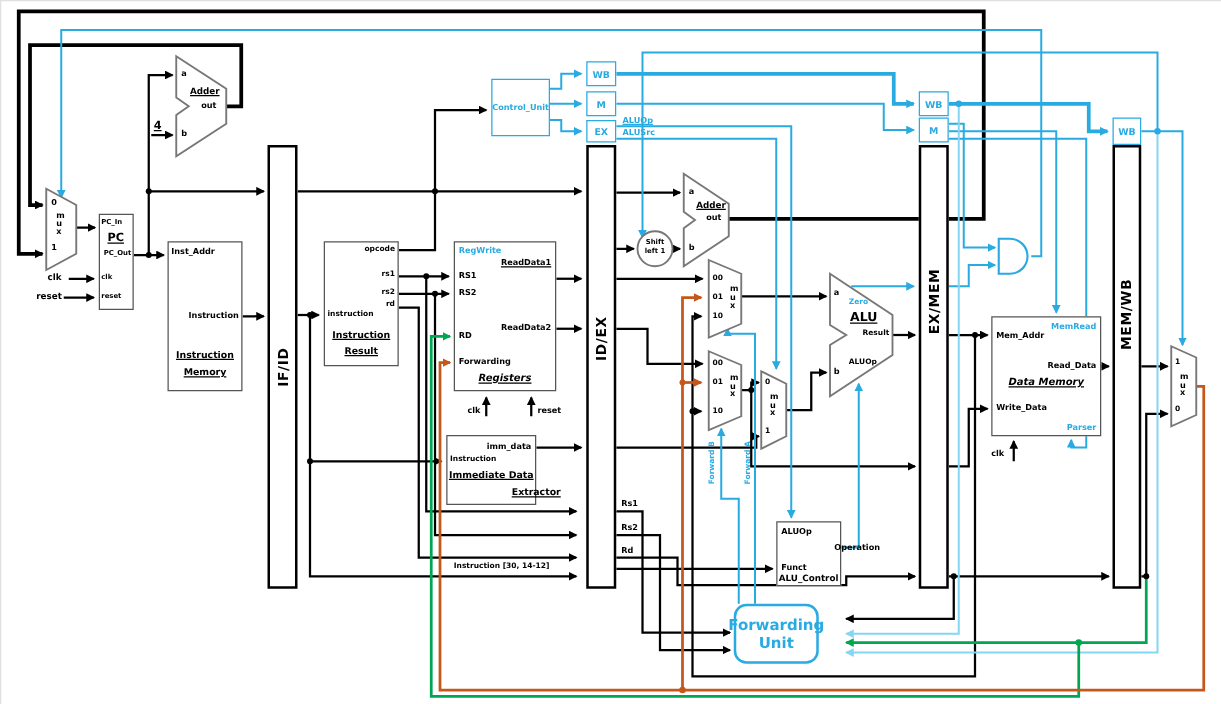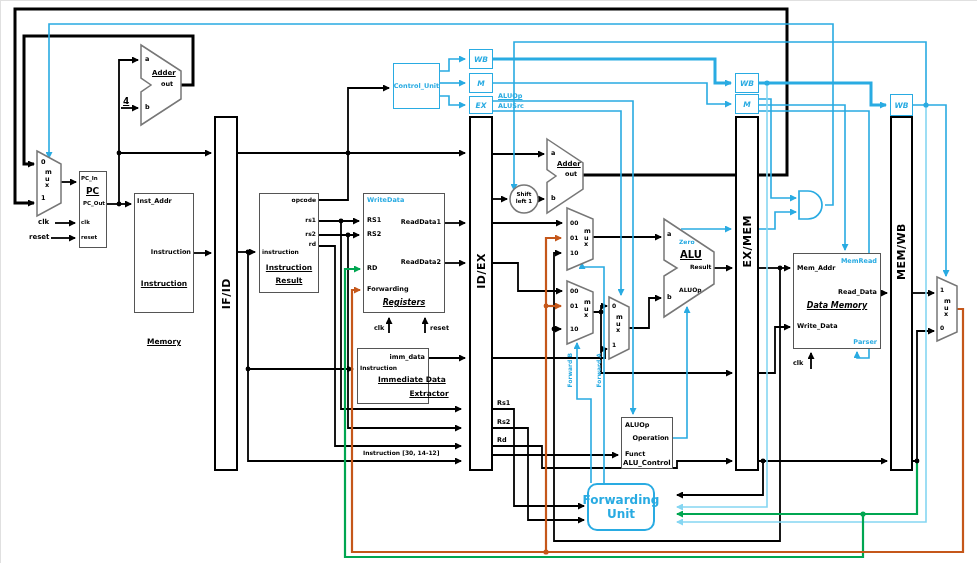--- a/index.html
+++ b/index.html
@@ -1,20 +1,20 @@
 <!DOCTYPE html>
 <html><head>
 <meta charset="utf-8">
 <style>
   html,body{margin:0;padding:0;background:#fff;font-family:"DejaVu Sans",sans-serif;}
   #stage{position:relative;width:977px;height:563px;background:#fff;border:1px solid #e0e0e0;overflow:hidden;}
   svg{position:absolute;left:0;top:0;}
   .box{position:absolute;background:#fff;border:1.5px solid #555;box-sizing:border-box;}
   .preg{position:absolute;background:#fff;border:2px solid #000;box-sizing:border-box;display:flex;align-items:center;justify-content:center;}
-  .ctag{position:absolute;background:#fff;border:1.6px solid #29ABE2;box-sizing:border-box;color:#29ABE2;font-weight:bold;font-size:7.5px;display:flex;align-items:center;justify-content:center;font-style:italic;}
+  .ctag{position:absolute;background:#fff;border:1.6px solid #29ABE2;box-sizing:border-box;color:#29ABE2;font-weight:bold;font-size:7.5px;display:flex;align-items:center;justify-content:center;}
   .cubox{position:absolute;background:#fff;border:1.6px solid #29ABE2;box-sizing:border-box;color:#29ABE2;font-weight:bold;font-size:6.5px;display:flex;align-items:center;justify-content:center;}
   .fubox{position:absolute;background:#fff;border:2px solid #29ABE2;border-radius:10px;box-sizing:border-box;color:#29ABE2;font-weight:bold;font-size:12px;display:flex;flex-direction:column;align-items:center;justify-content:center;line-height:14px;}
   .lbl{position:absolute;font-weight:bold;color:#000;white-space:nowrap;line-height:1;}
   .s55{font-size:5.5px;} .s6{font-size:6px;} .s65{font-size:6.5px;} .s7{font-size:7px;} .s75{font-size:7.5px;} .s8{font-size:8px;font-style:italic;} .s9{font-size:9px;} .s10{font-size:10px;}
   .cy{color:#29ABE2;} .un{text-decoration:underline;}
   .ra{text-align:right;} .ca{text-align:center;}
   .vlabel{writing-mode:vertical-rl;transform:rotate(180deg);font-weight:bold;font-size:11px;letter-spacing:.5px;}
   .vsm{position:absolute;writing-mode:vertical-rl;transform:rotate(180deg);font-weight:bold;font-size:6px;color:#29ABE2;white-space:nowrap;}
   .stack{position:absolute;word-break:break-all;font-weight:bold;font-size:6.5px;line-height:6.5px;width:7px;}
 </style>
@@ -242,44 +242,44 @@
 <div class="lbl s9 un" style="left:122px;top:96px;">4</div>
 
 <div class="lbl s65" style="left:144px;top:55px;">a</div>
 <div class="lbl s7 un" style="left:151px;top:69px;">Adder</div>
 <div class="lbl s65" style="left:160px;top:80px;">out</div>
 <div class="lbl s65" style="left:144px;top:103px;">b</div>
 
 <div class="lbl s65" style="left:136px;top:197px;">Inst_Addr</div>
 <div class="lbl s65 ra" style="left:133px;top:248px;width:57px;">Instruction</div>
 <div class="lbl s75 un ca" style="left:133px;top:279px;width:60px;">Instruction</div>
-<div class="lbl s75 un ca" style="left:133px;top:293px;width:60px;margin-top:44px;">Memory</div>
+<div class="lbl s75 un ca" style="left:133px;top:293px;width:60px;">Memory</div>
 
 <div class="lbl s6 ra" style="left:260px;top:196px;width:55px;">opcode</div>
 <div class="lbl s6 ra" style="left:260px;top:216px;width:55px;">rs1</div>
 <div class="lbl s6 ra" style="left:260px;top:230px;width:55px;">rs2</div>
 <div class="lbl s6 ra" style="left:260px;top:240px;width:55px;">rd</div>
 <div class="lbl s6" style="left:261px;top:248px;">instruction</div>
 <div class="lbl s75 un ca" style="left:258px;top:263px;width:60px;">Instruction</div>
 <div class="lbl s75 un ca" style="left:258px;top:276px;width:60px;">Result</div>
 
-<div class="lbl s65 cy" style="left:366px;top:196px;">WriteData</div>
+<div class="lbl s65 cy" style="left:366px;top:196px;">RegWrite</div>
 <div class="lbl s65" style="left:366px;top:216px;">RS1</div>
 <div class="lbl s65" style="left:366px;top:230px;">RS2</div>
 <div class="lbl s65" style="left:366px;top:264px;">RD</div>
 <div class="lbl s65" style="left:366px;top:285px;">Forwarding</div>
-<div class="lbl s65 ra" style="left:380px;top:218px;width:60px;">ReadData1</div>
+<div class="lbl s65 ra" style="left:380px;top:206px;width:60px;text-decoration:underline;">ReadData1</div>
 <div class="lbl s65 ra" style="left:380px;top:258px;width:60px;">ReadData2</div>
 <div class="lbl s8 un ca" style="left:362px;top:298px;width:82px;">Registers</div>
 <div class="lbl s65" style="left:373px;top:324px;">clk</div>
 <div class="lbl s65" style="left:429px;top:324px;">reset</div>
 
 <div class="lbl s65 ra" style="left:360px;top:353px;width:64px;">imm_data</div>
 <div class="lbl s6" style="left:359px;top:364px;">Instruction</div>
-<div class="lbl s75 un ca" style="left:377px;top:375px;width:52px;">Immediate Data</div>
+<div class="lbl s75 un ca" style="left:356px;top:375px;width:72px;">Immediate Data</div>
 <div class="lbl s75 un ca" style="left:356px;top:389px;width:72px;margin-left:36px;">Extractor</div>
 
 <div class="lbl s65 cy un" style="left:497px;top:92px;">ALUOp</div>
 <div class="lbl s65 cy" style="left:497px;top:102px;">ALUSrc</div>
 
 <div class="lbl s55 ca" style="left:509px;top:191px;width:28px;">Shift</div>
 <div class="lbl s55 ca" style="left:509px;top:198px;width:28px;">left 1</div>
 
 <div class="lbl s65" style="left:550px;top:149px;">a</div>
 <div class="lbl s7 un" style="left:556px;top:160px;">Adder</div>
@@ -313,21 +313,21 @@
 <div class="lbl s8 un ca" style="left:792px;top:301px;width:88px;">Data Memory</div>
 <div class="lbl s65" style="left:796px;top:322px;">Write_Data</div>
 <div class="lbl s65 cy ra" style="left:810px;top:338px;width:66px;">Parser</div>
 <div class="lbl s65" style="left:792px;top:359px;">clk</div>
 
 <div class="lbl s6" style="left:939px;top:286px;">1</div>
 <div class="stack" style="left:943px;top:297px;">mux</div>
 <div class="lbl s6" style="left:939px;top:324px;">0</div>
 
 <div class="lbl s65" style="left:624px;top:421px;">ALUOp</div>
-<div class="lbl s65 ra" style="left:622px;top:434px;width:46px;">Operation</div>
+<div class="lbl s65 ra" style="left:622px;top:434px;width:46px;padding-left:35px;">Operation</div>
 <div class="lbl s65" style="left:624px;top:450px;">Funct</div>
 <div class="lbl s7" style="left:622px;top:459px;">ALU_Control</div>
 
 <div class="lbl s65" style="left:496px;top:399px;">Rs1</div>
 <div class="lbl s65" style="left:496px;top:418px;">Rs2</div>
 <div class="lbl s65" style="left:496px;top:436px;">Rd</div>
 <div class="lbl s6" style="left:362px;top:449px;">Instruction [30, 14-12]</div>
 <div class="vsm" style="left:565px;top:352px;">Forward B</div>
 <div class="vsm" style="left:594px;top:352px;">Forward A</div>
 

